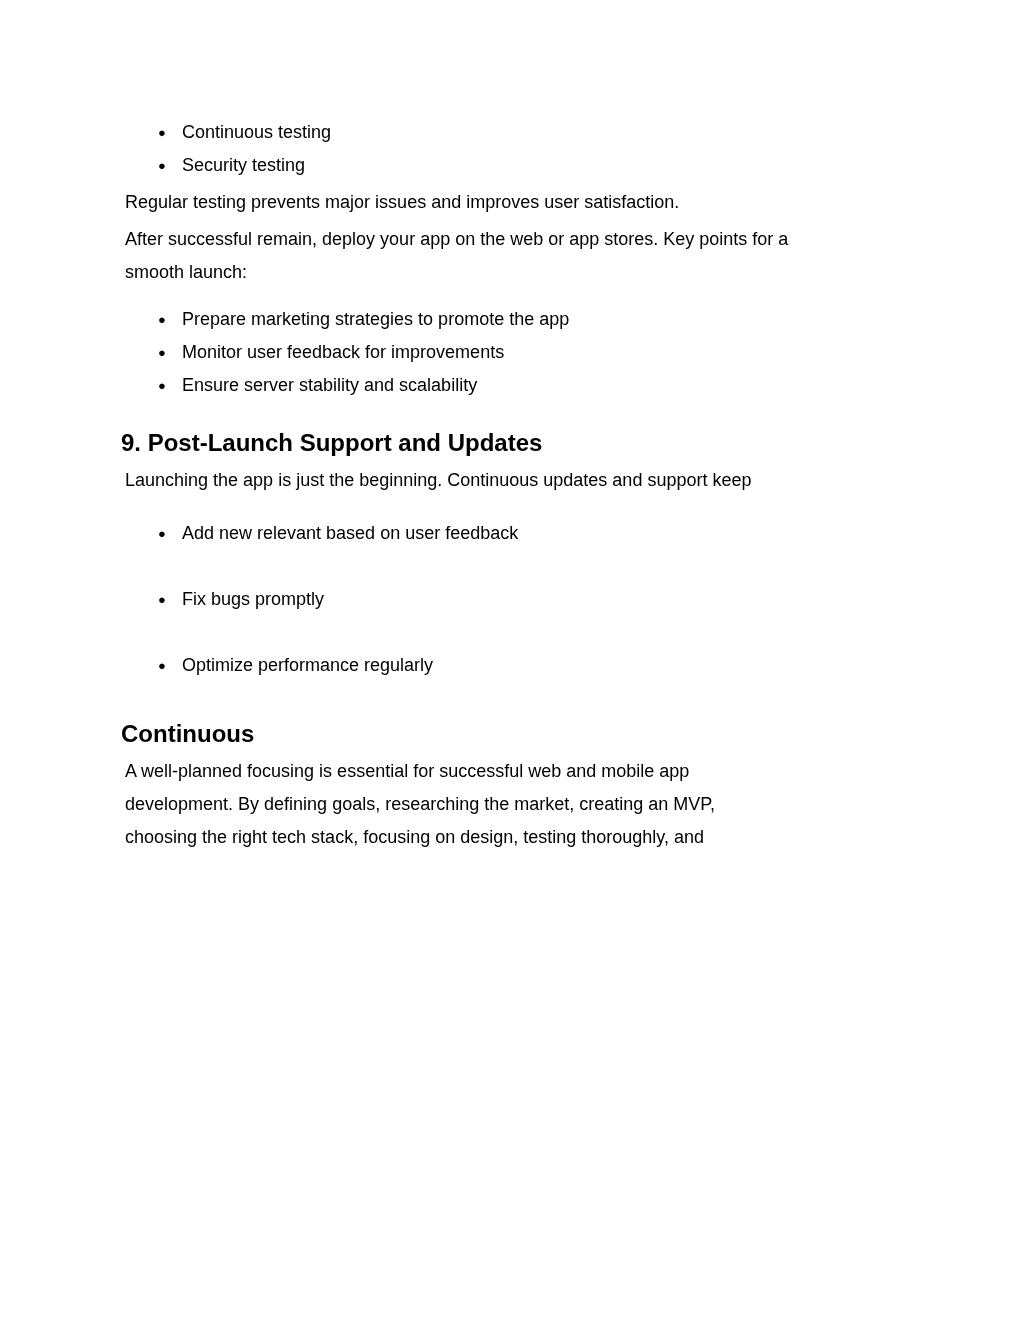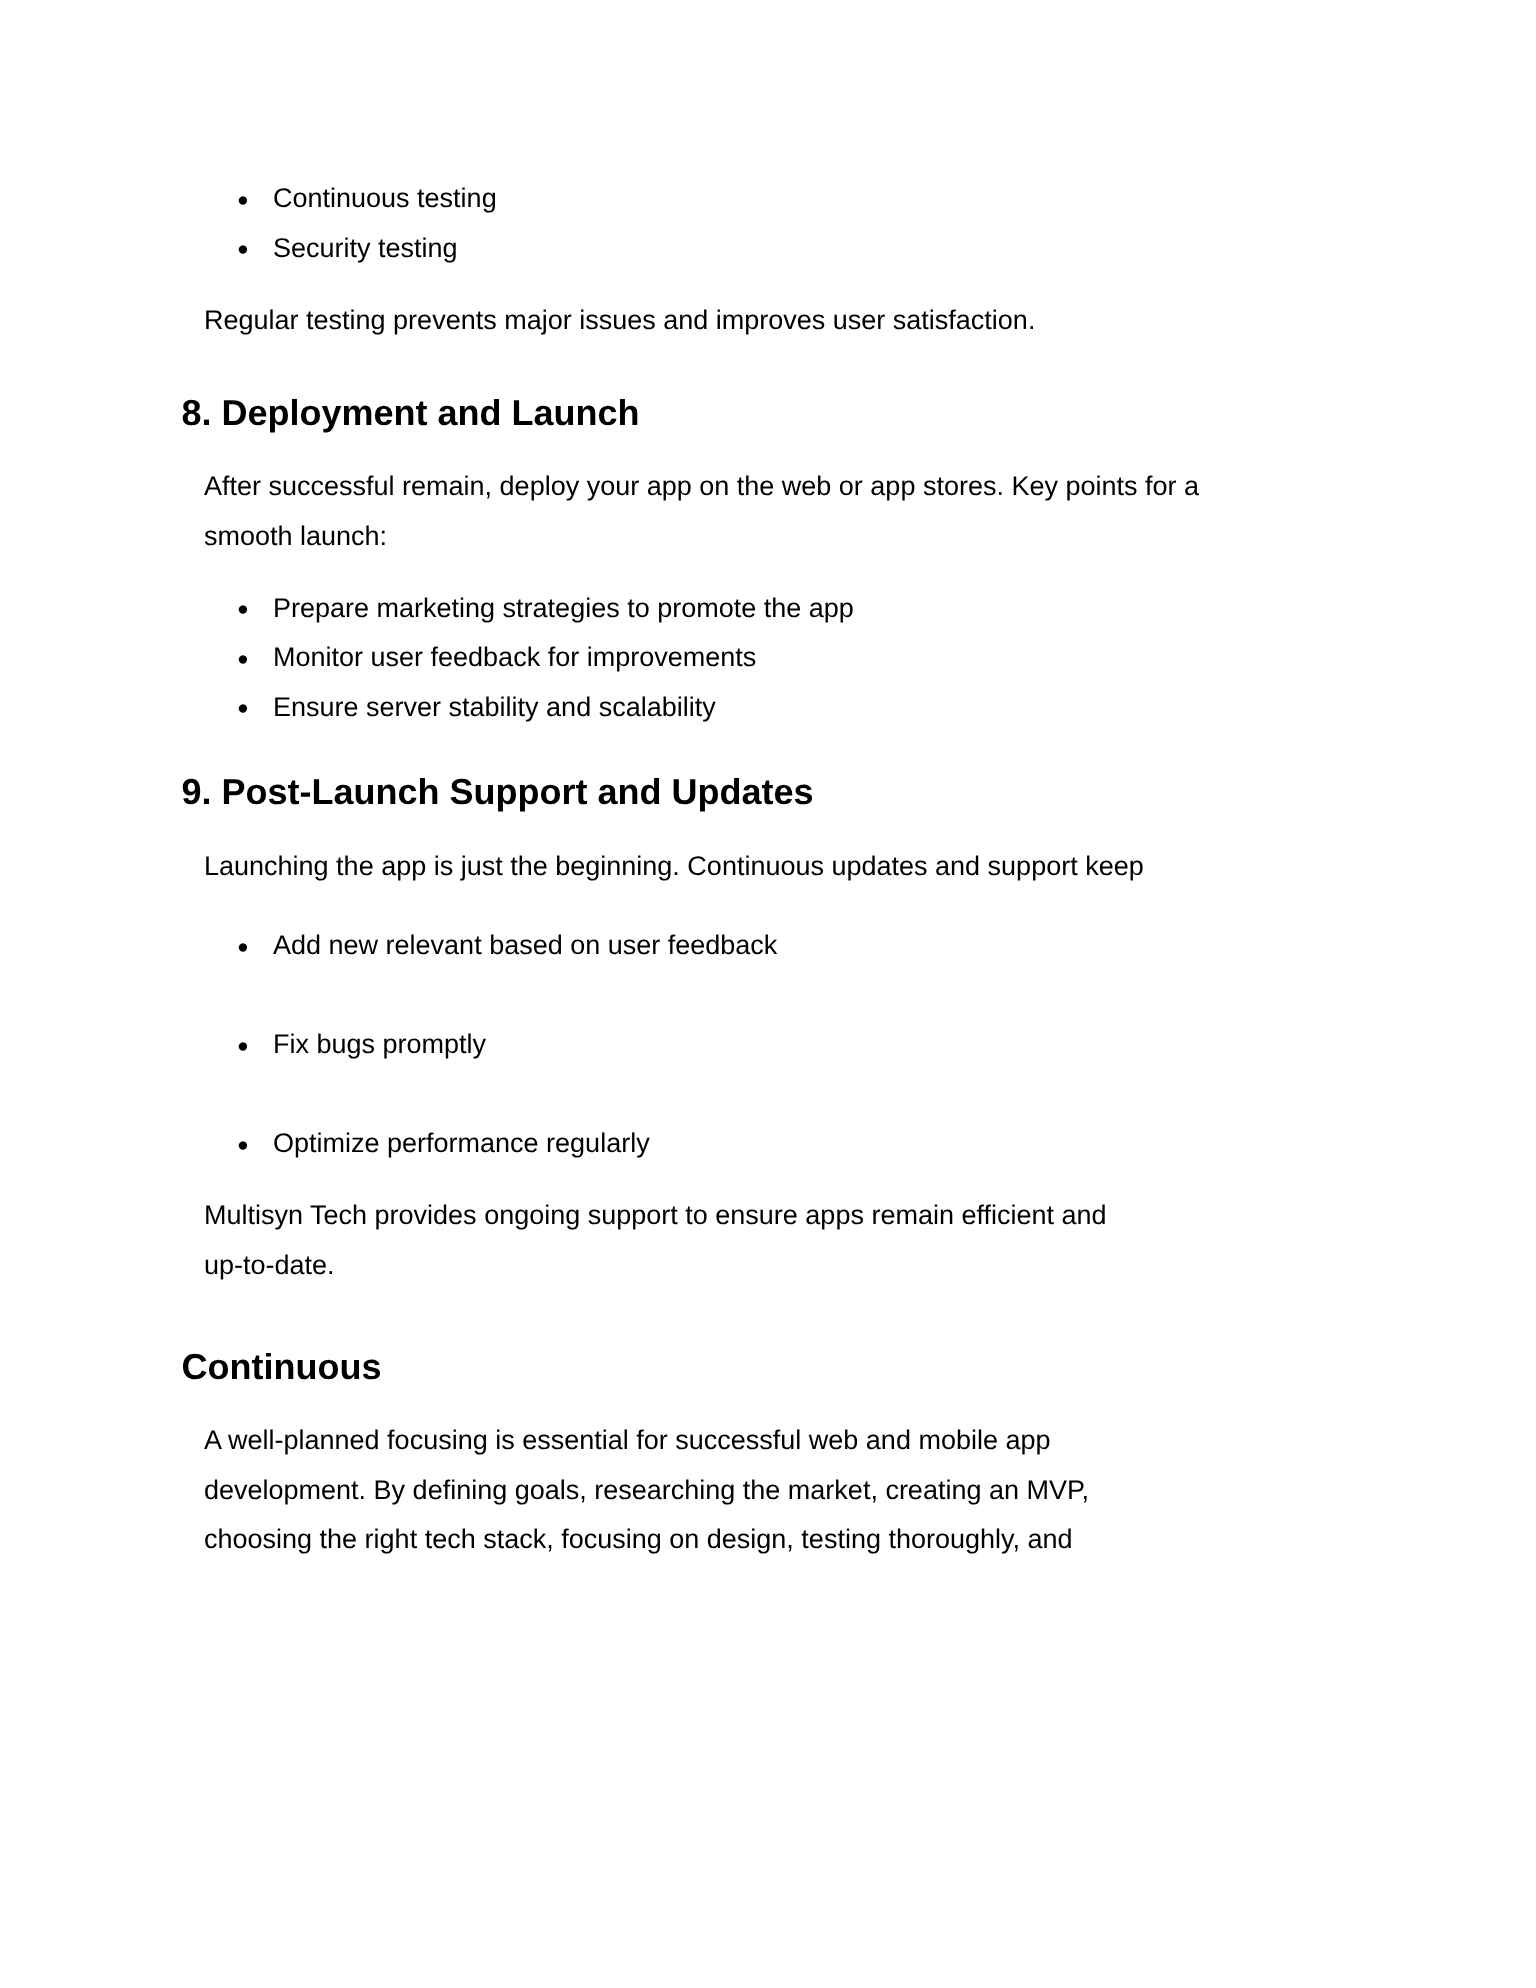--- a/index.html
+++ b/index.html
@@ -19,21 +19,21 @@
   }
   .content {
     padding: 116px 121px 0 121px;
     width: 1024px;
   }
   .body-line {
     font-size: 18px;
     line-height: 33px;
     white-space: nowrap;
   }
-  p.para { margin: 15px; }
+  p.para { margin: 4px; }
   h2.doc-heading {
     font-size: 24px;
     font-weight: 700;
     line-height: 34px;
     white-space: nowrap;
     letter-spacing: 0;
   }
   ul.bullets {
     list-style: none;
   }
@@ -78,21 +78,20 @@
         <span>Continuous testing</span>
       </li>
       <li>
         <span class="bullet-glyph">●</span>
         <span>Security testing</span>
       </li>
     </ul>
 
     <p class="para body-line mt-regular">Regular testing prevents major issues and improves user satisfaction.</p>
 
-    <h2 class="doc-heading mt-h-deploy">8. Deployment and Launch</h2>
 
     <p class="para mt-p-deploy">
       <span class="body-line" style="display:block">After successful remain, deploy your app on the web or app stores. Key points for a</span>
       <span class="body-line" style="display:block">smooth launch:</span>
     </p>
 
     <ul class="bullets mt-ul-deploy">
       <li>
         <span class="bullet-glyph">●</span>
         <span>Prepare marketing strategies to promote the app</span>
@@ -121,24 +120,20 @@
       <li>
         <span class="bullet-glyph">●</span>
         <span>Fix bugs promptly</span>
       </li>
       <li>
         <span class="bullet-glyph">●</span>
         <span>Optimize performance regularly</span>
       </li>
     </ul>
 
-    <p class="para mt-multisyn">
-      <span class="body-line" style="display:block">Multisyn Tech provides ongoing support to ensure apps remain efficient and</span>
-      <span class="body-line" style="display:block">up-to-date.</span>
-    </p>
 
     <h2 class="doc-heading mt-h-conclusion">Continuous</h2>
 
     <p class="para mt-p-conclusion">
       <span class="body-line" style="display:block">A well-planned focusing is essential for successful web and mobile app</span>
       <span class="body-line" style="display:block">development. By defining goals, researching the market, creating an MVP,</span>
       <span class="body-line" style="display:block">choosing the right tech stack, focusing on design, testing thoroughly, and</span>
     </p>
 
   </div>

